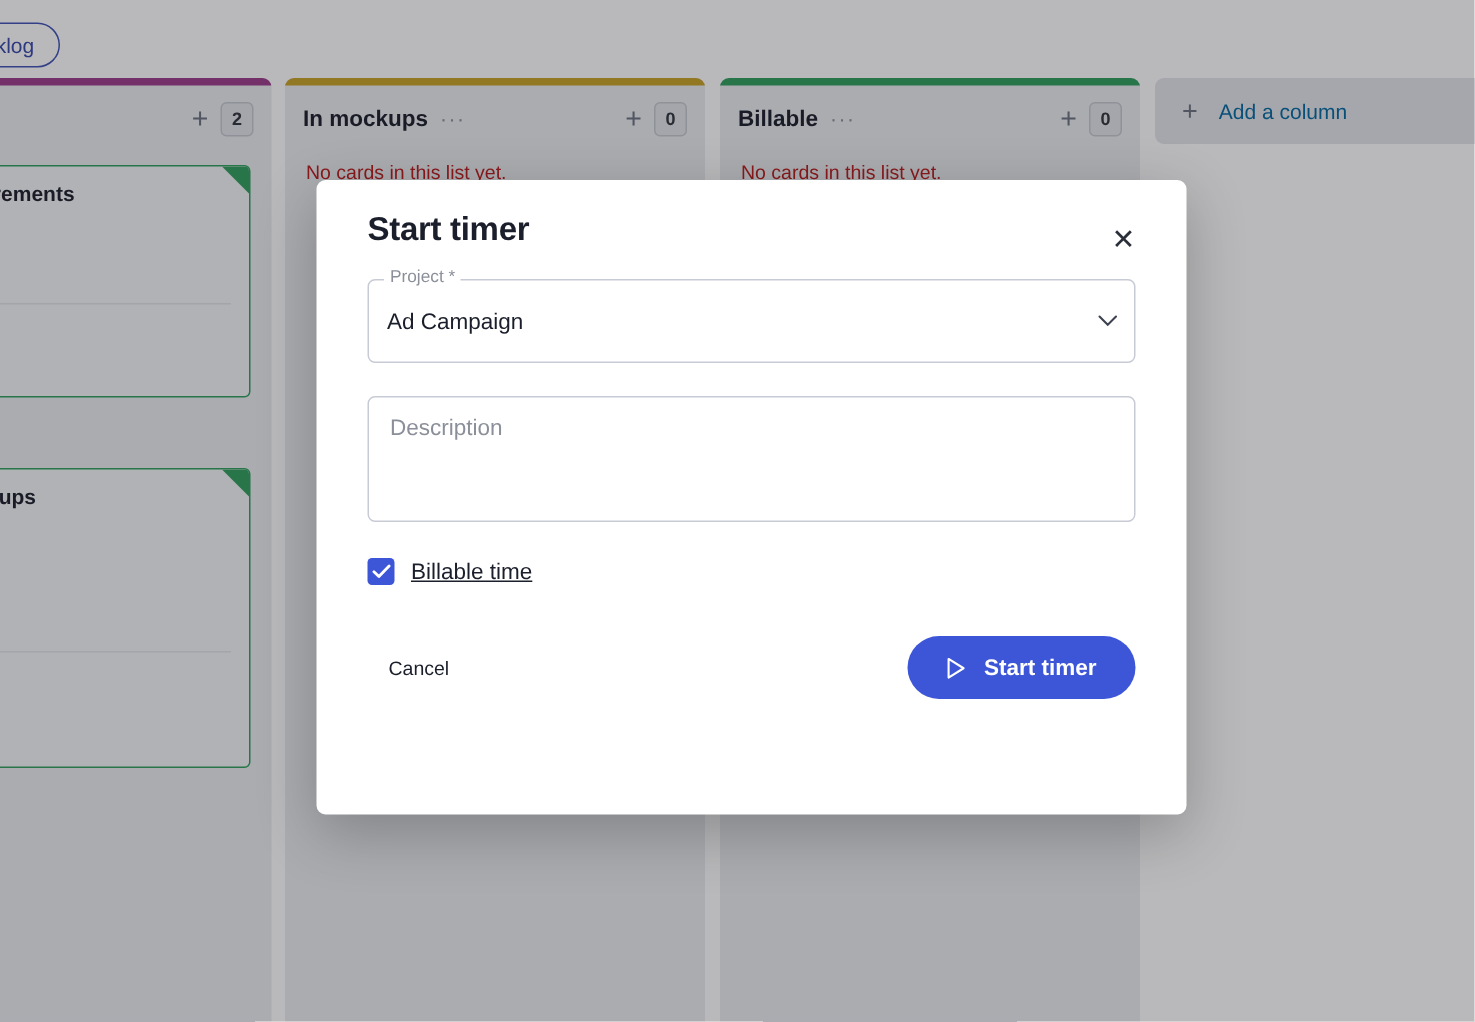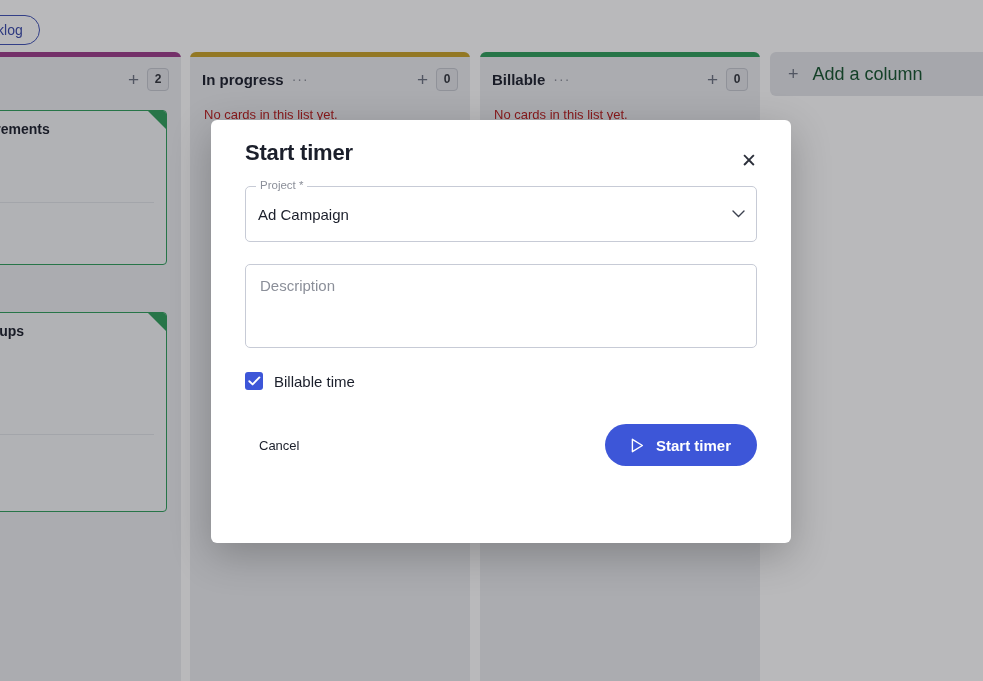--- a/index.html
+++ b/index.html
@@ -118,21 +118,21 @@
     position: absolute;
     left: 770px; top: 4px;
     width: 260px; height: 44px;
     background: #e4e5ea;
     border-radius: 6px;
     display: flex; align-items: center;
     padding: 0 18px;
     gap: 14px;
   }
   #add-column-plus { color: #6b7280; font-size: 18px; font-weight: 300; line-height: 1; }
-  #add-column-label { font-size: 18px; color: #14532d; }
+  #add-column-label { font-size: 14px; color: #0369a1; }
 
   
   .card {
     position: absolute;
     left: 14px;
     width: 268px;
     background: #f4f5f7;
     border: 1px solid #2e9e5b;
     border-radius: 4px;
     overflow: hidden;
@@ -279,20 +279,21 @@
     border-radius: 3px;
     background: #3d56d8;
     display: flex; align-items: center; justify-content: center;
     cursor: pointer;
     flex: 0 0 auto;
   }
   #billable-checkbox svg { display: block; }
   #billable-label {
     font-size: 15px;
     color: #1b1f2b;
+    text-decoration: underline;
   }
 
   #dialog-actions {
     display: flex;
     align-items: center;
     margin-top: 34px;
   }
   #cancel-button {
     background: none; border: none;
     font-family: Liberation Sans, sans-serif;
@@ -362,21 +363,21 @@
           <div class="card-date muted">Due - 19th Mar</div>
           <div class="card-divider" style="margin-top:38px"></div>
         </div>
         <div class="card-foot"></div>
       </div>
     </div>
 
     <div class="column" id="col-inprogress">
       <div class="column-accent" style="background:#c9a227"></div>
       <div class="column-head">
-        <span class="column-title">In progress</span>
+        <span class="column-title">In mockups</span>
         <span class="column-dots">···</span>
         <span class="column-head-right">
           <span class="column-add">+</span>
           <span class="column-count">0</span>
         </span>
       </div>
       <div class="column-empty">No cards in this list yet.</div>
     </div>
 
     <div class="column" id="col-completed">

